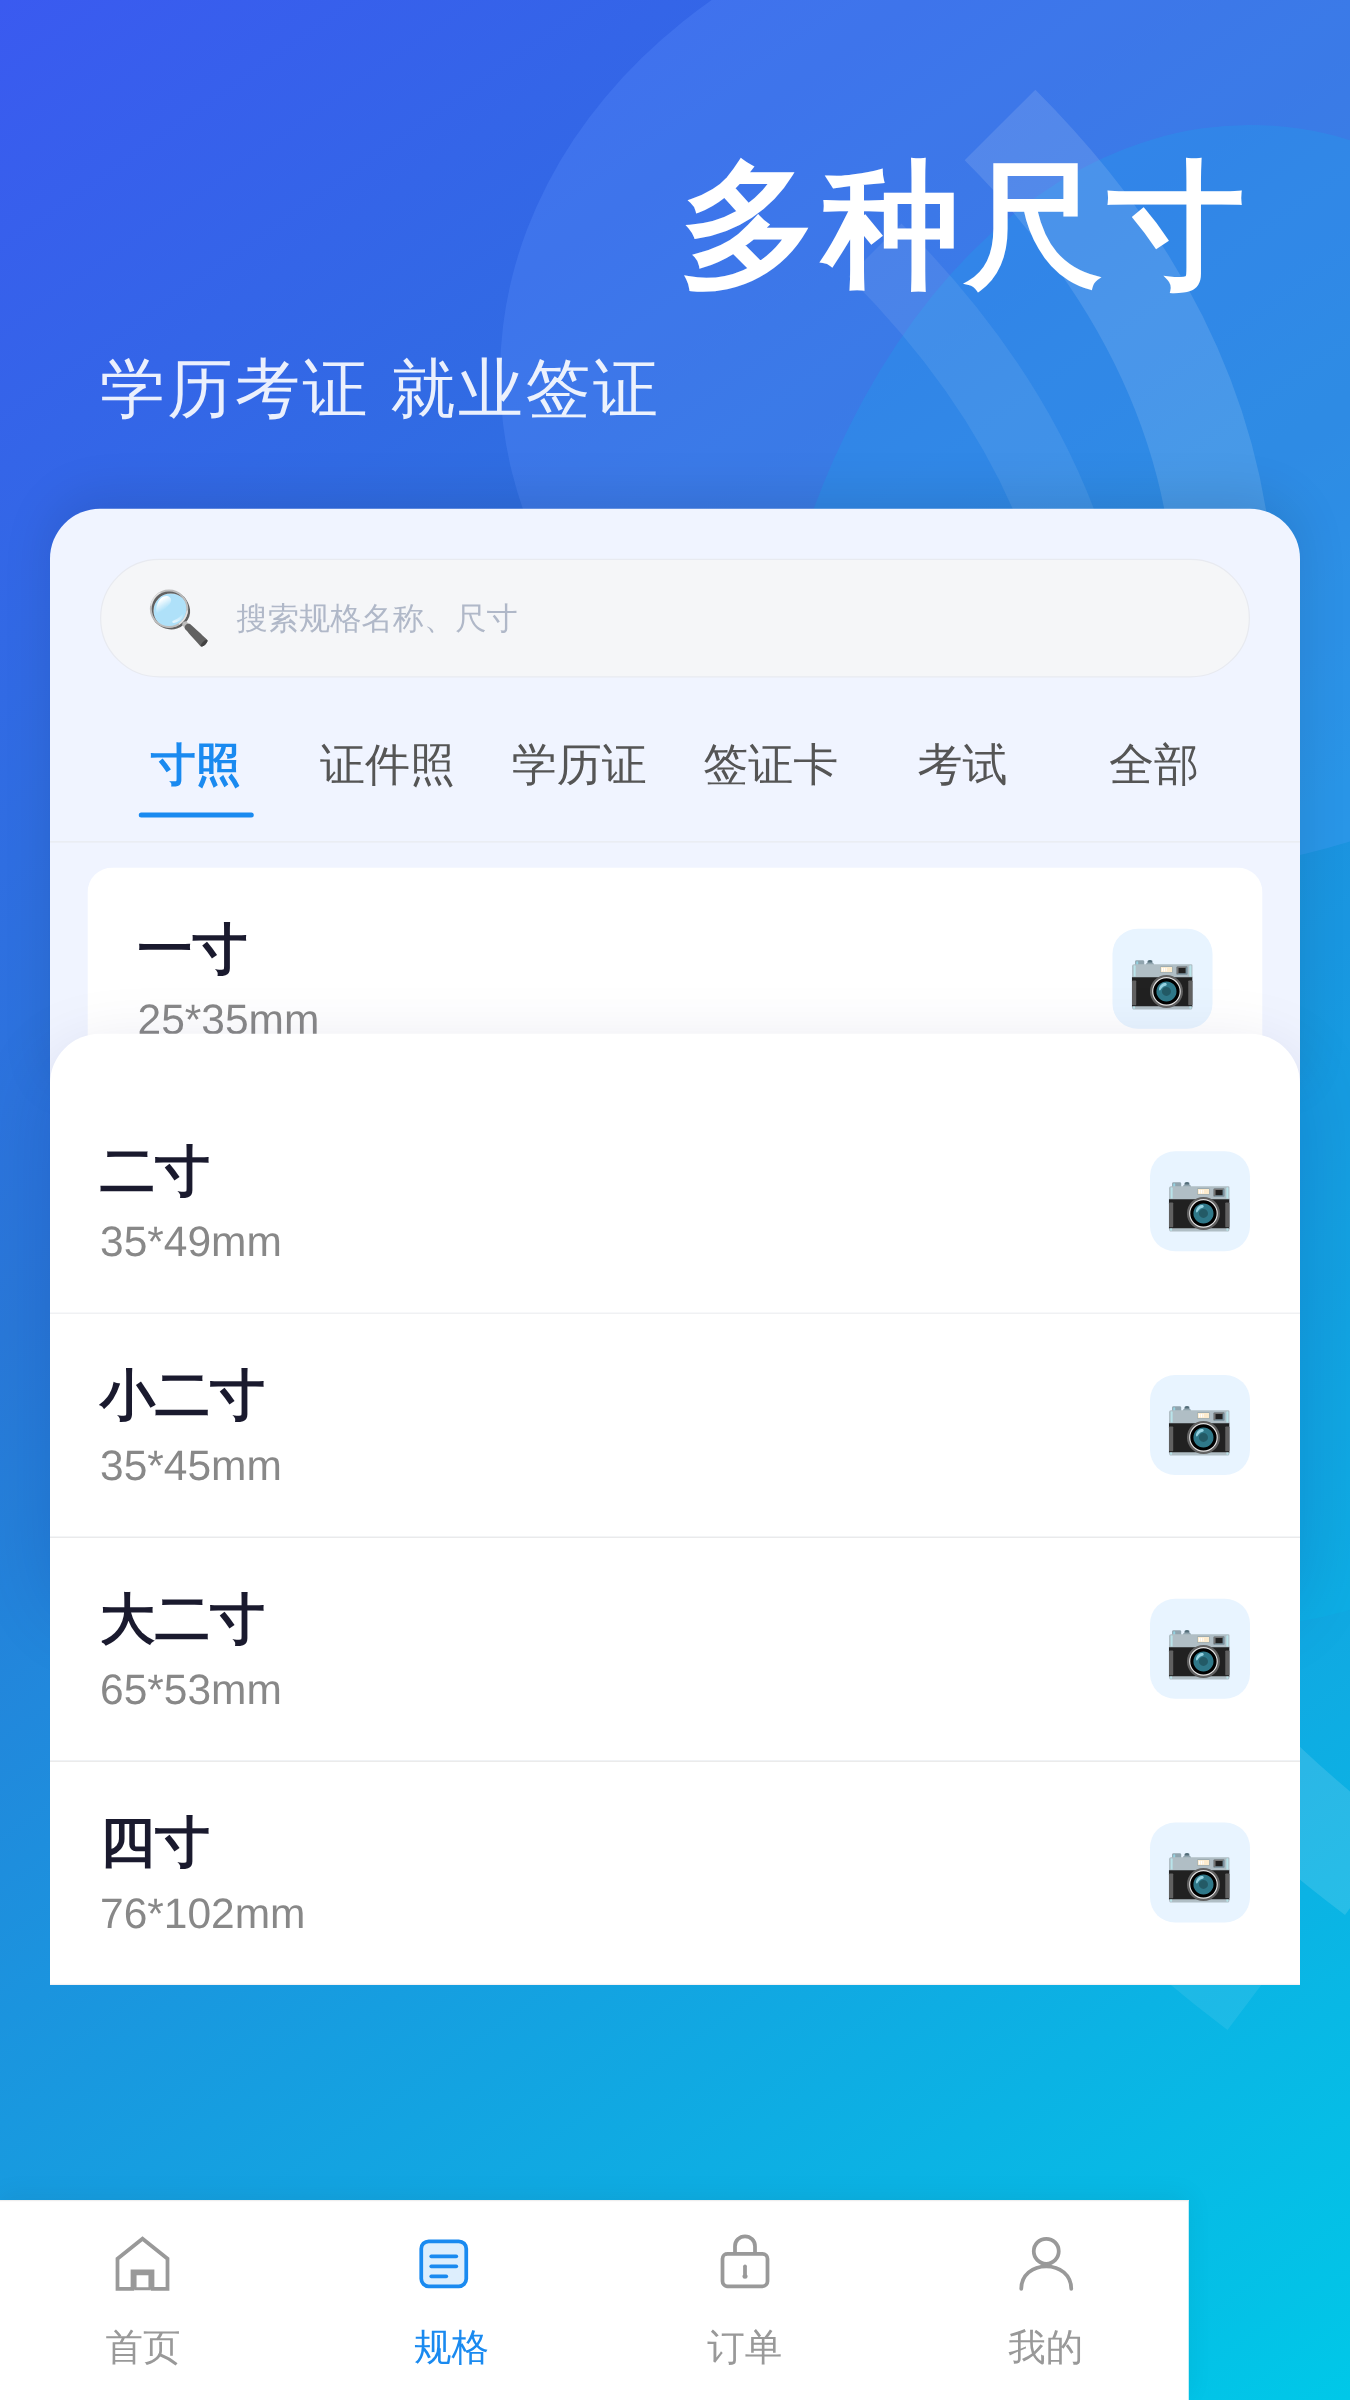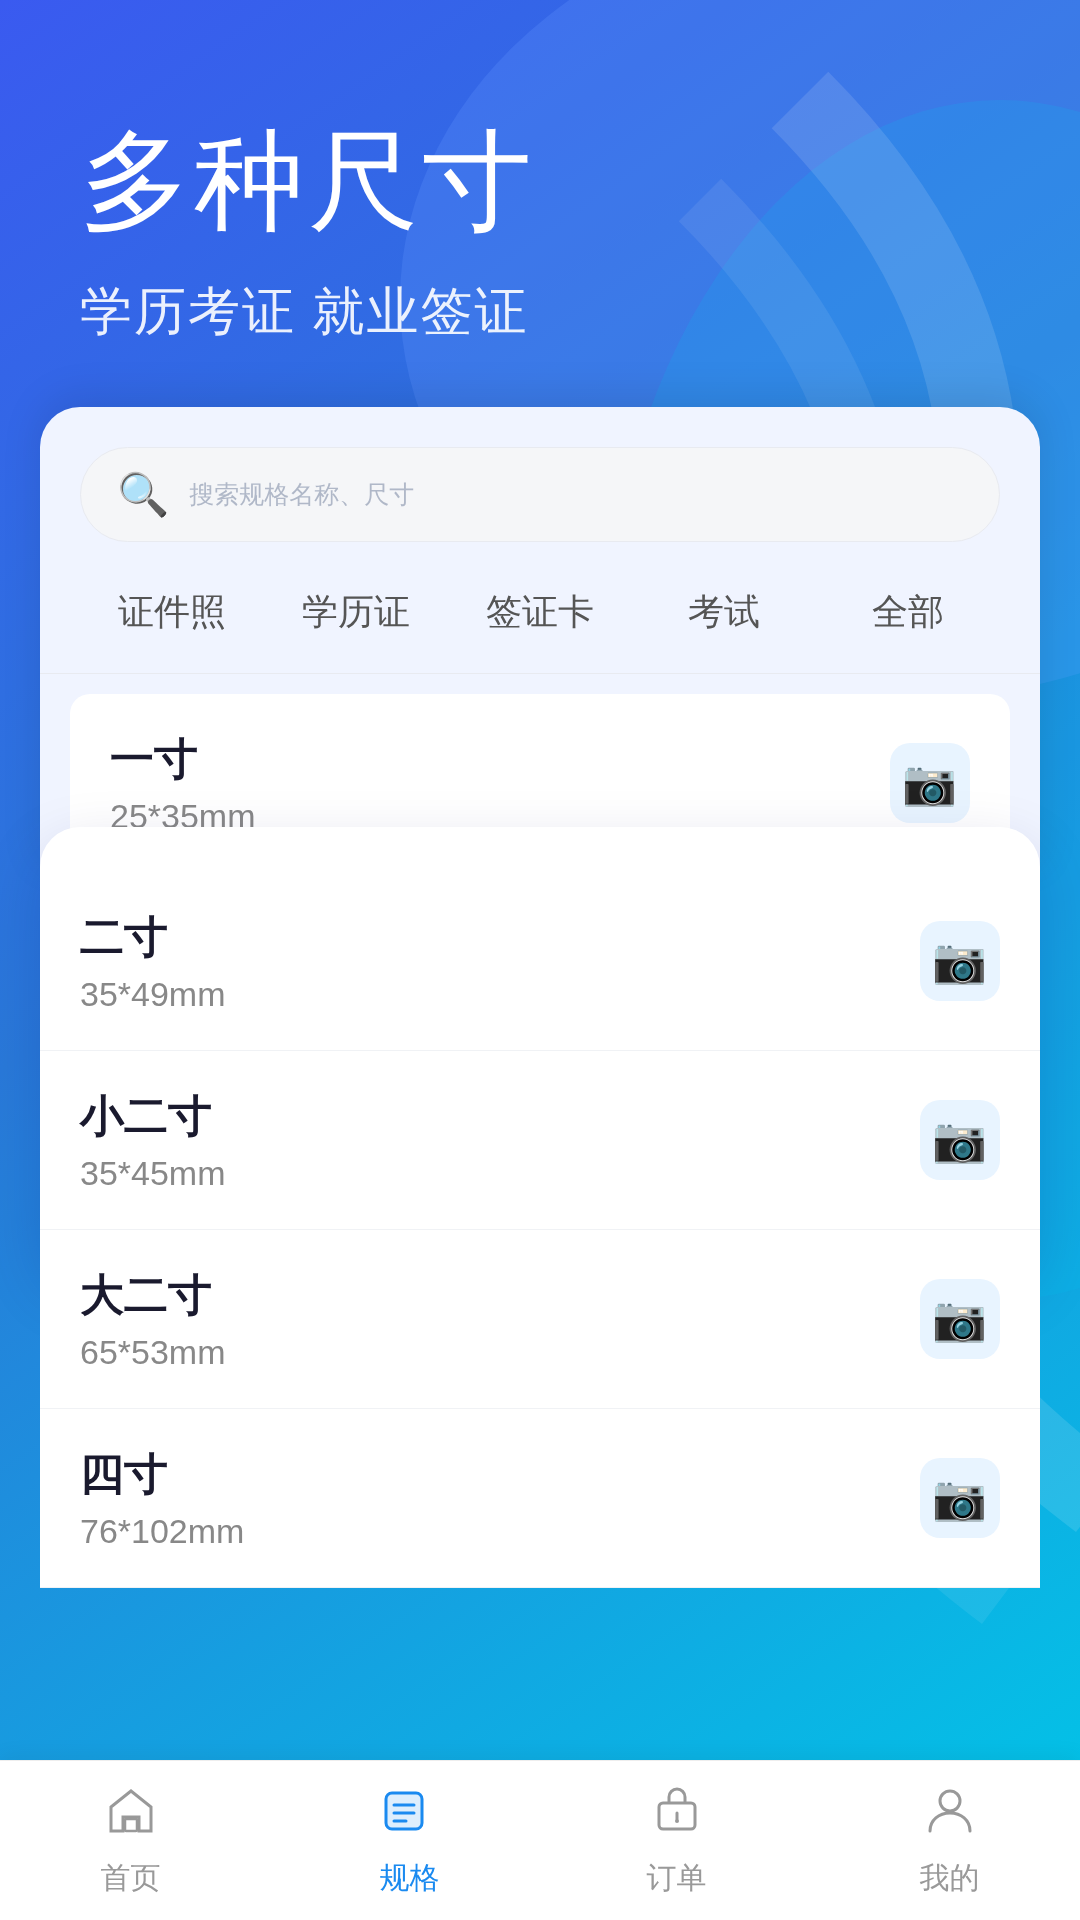--- a/index.html
+++ b/index.html
@@ -25,24 +25,25 @@
     }
 
     
     .header {
       position: relative;
       z-index: 1;
       padding: 120px 80px 60px 80px;
     }
     .header-title {
       font-size: 110px;
-      font-weight: 400;
+      font-weight: 700;
       color: #ffffff;
       line-height: 1.1;
       letter-spacing: 4px;
+      text-align: right;
     }
     .header-subtitle {
       font-size: 52px;
       font-weight: 500;
       color: rgba(255,255,255,0.9);
       margin-top: 36px;
       letter-spacing: 2px;
     }
 
     
@@ -199,21 +200,21 @@
       justify-content: center;
       cursor: pointer;
       flex-shrink: 0;
     }
 
     
     .bottom-nav {
       position: fixed;
       bottom: 0;
       left: 0;
-      width: 1080px;
+      width: 951px;
       height: 160px;
       background: white;
       display: flex;
       align-items: center;
       justify-content: space-around;
       border-top: 1px solid #eee;
       z-index: 100;
       box-shadow: 0 -4px 20px rgba(0,0,0,0.06);
       gap: 12px;
     }
@@ -282,20 +283,21 @@
 <div class="content-wrapper">
 
   <div class="main-card">
 
     <div class="search-bar">
       <span class="search-icon">🔍</span>
       <span class="search-placeholder">搜索规格名称、尺寸</span>
     </div>
 
     <div class="category-tabs">
+      <div class="tab-item active">寸照</div>
       <div class="tab-item">证件照</div>
       <div class="tab-item">学历证</div>
       <div class="tab-item">签证卡</div>
       <div class="tab-item">考试</div>
       <div class="tab-item">全部</div>
     </div>
 
     <div class="list-container-bg">
       <div class="list-item">
         <div class="list-item-info">

